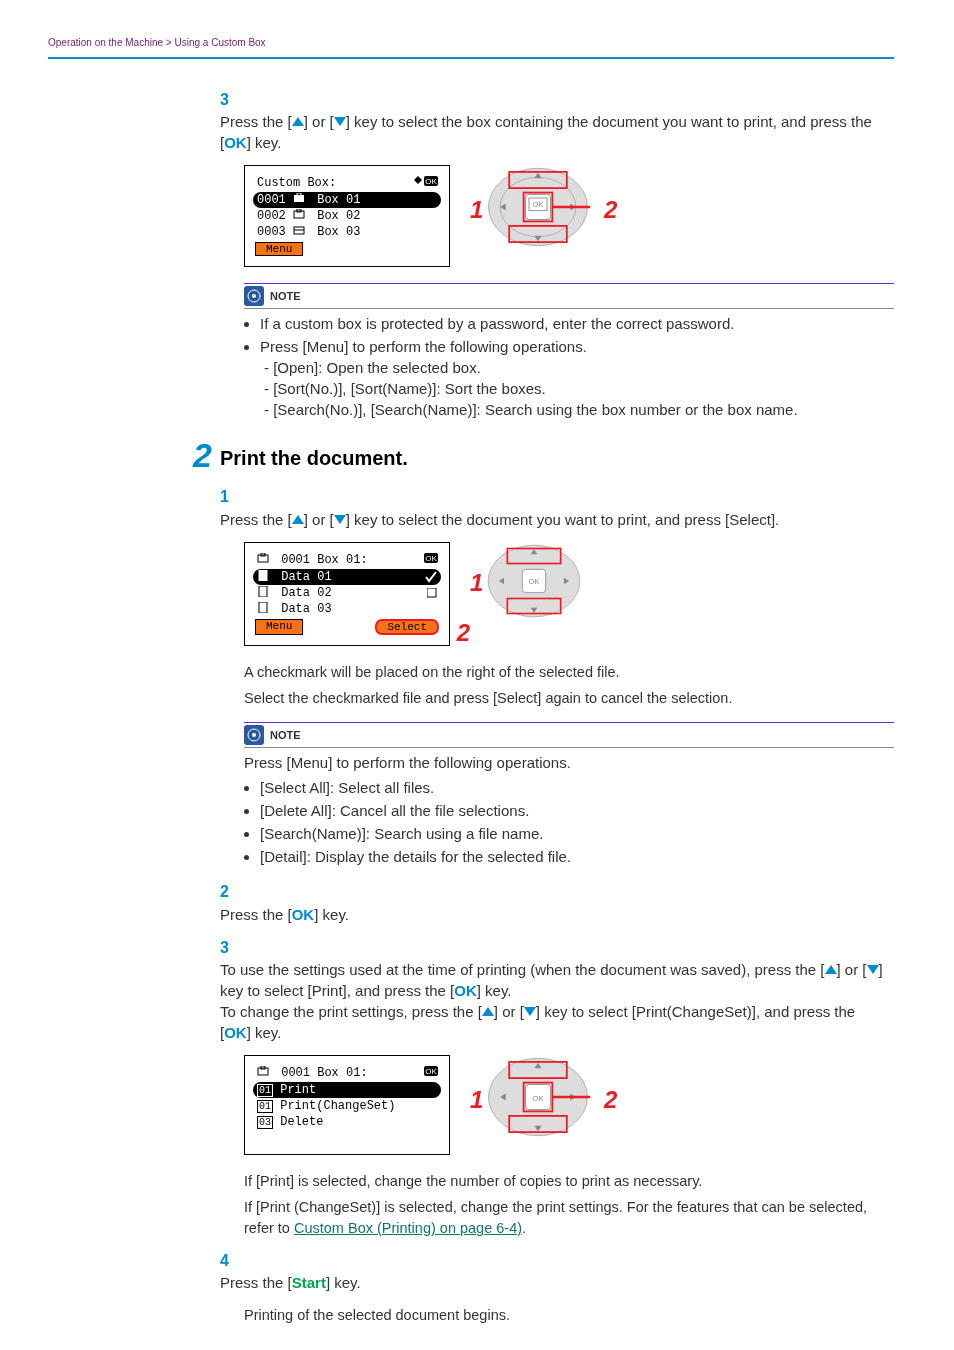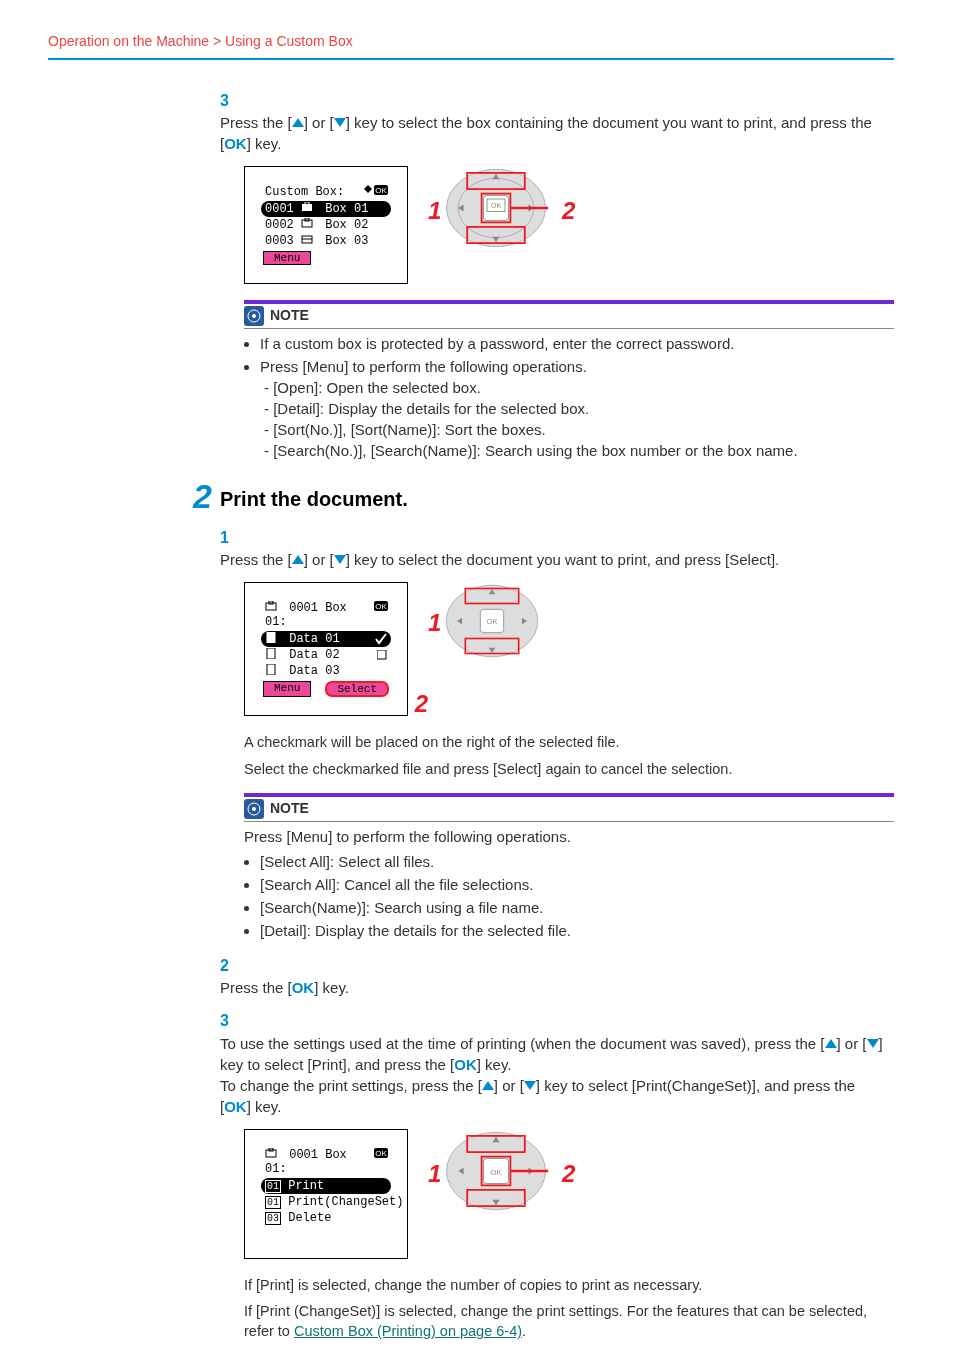--- a/index.html
+++ b/index.html
@@ -1,42 +1,42 @@
 <!DOCTYPE html>
 <html><head>
 <meta charset="utf-8">
 <style>
   * { box-sizing: border-box; }
   html, body { margin: 0; padding: 0; }
   body { width: 954px; font-family: Arial, Helvetica, sans-serif; font-size: 15px; color: #333; line-height: 1.4; }
   .page { padding: 30px 60px 30px 48px; position: relative; }
   .topbar { border-bottom: 2px solid #008bd0; padding-bottom: 6px; margin-bottom: 30px; }
-  .breadcrumb { font-size: 14px; color: #ef4444; }
+  .breadcrumb { font-size: 10px; color: #701a75; }
   .body { margin-left: 172px; }
   .bignum { color: #008bd0; font-weight: 900; font-size: 34px; font-style: italic; display: inline-block; width: 34px; text-align: right; position: absolute; left: 175px; line-height: 1; }
   .substepnum { color: #008bd0; font-weight: 700; font-size: 16px; display:inline-block; width:16px; margin-right:8px; vertical-align:top; }
   .substep { margin-bottom: 12px; }
   .substep-body { display:inline-block; width:670px; vertical-align:top; }
   .key-blue { color:#008bd0; font-weight:700; }
   .tri-up, .tri-down { display:inline-block; width:0; height:0; border-left:6px solid transparent; border-right:6px solid transparent; vertical-align:1px; }
   .tri-up { border-bottom:9px solid #008bd0; }
   .tri-down { border-top:9px solid #008bd0; }
   .lcd-keypad-row { display:flex; gap:34px; align-items:flex-start; margin:10px 0 16px 24px; }
-  .lcd { width:164px; border:1px solid #000; background:#fff; font-family:"Consolas", "Courier New", monospace; font-size:12px; color:#000; padding:16px; }
+  .lcd { width:206px; border:1px solid #000; background:#fff; font-family:"Consolas", "Courier New", monospace; font-size:12px; color:#000; padding:8px; }
   .lcd .lcd-title { padding:2px 28px 2px 4px; position:relative; line-height:14px; }
   .lcd .lcd-line { padding:1px 4px 1px 4px; line-height:14px; position:relative; height:16px;border-radius:8px; }
   .lcd .lcd-line.selected { background:#000; color:#fff; }
   .lcd .softkeys { display:flex; border-top:0; padding:2px 2px; }
-  .softbtn { flex:0 0 auto; border:1px solid #000; padding:0 10px; font-size:11px; line-height:12px; background:#ec4899; color:#000; text-align:center; }
+  .softbtn { flex:0 0 auto; border:1px solid #000; padding:0 10px; font-size:11px; line-height:12px; background:#f97316; color:#000; text-align:center; }
   .lcd-icon-ok { position:absolute; right:3px; top:2px; }
   .dpad-svg { width:108px; height:84px; flex:0 0 auto; }
   .smallicon { display:inline-block; width:14px; height:11px; vertical-align:-1px; margin-right:3px; }
   .sectiontitle { font-family: Arial; font-weight:900; font-size:20px; color:#000; margin: 20px 0 14px 0; }
   .note-box { margin:14px 0 14px 24px; }
-  .note-head { display:flex; align-items:center; gap:6px; font-weight:700; font-size:14px; margin-bottom:4px; border-top:4px solid #6d28d9; border-bottom:1px solid #888; padding:2px 0; }
+  .note-head { display:flex; align-items:center; gap:6px; font-weight:700; font-size:11px; margin-bottom:4px; border-top:1px solid #6d28d9; border-bottom:1px solid #888; padding:2px 0; }
   .note-head svg { width:20px; height:20px; }
   .note-body { font-size:15px; }
   .note-body ul { margin:4px 0; padding-left:16px; }
   .note-body li { list-style:disc; margin:2px 0; }
   .note-body .subdash { margin-left:4px; }
   a.xref { color:#0f766e; text-decoration:underline; }
   .para { margin:6px 0 6px 24px; font-size:14.5px; }
   .pg { text-align:center; font-size:17px; margin-top:40px; }
   .keypad-with-callouts { position:relative; width:200px; }
   .co-num { position:absolute; color:#ed1c24; font-weight:900; font-style:italic; font-size:24px; }
@@ -121,21 +121,20 @@
             <circle cx="10" cy="10" r="6" fill="none" stroke="#fff"></circle>
             <circle cx="10" cy="10" r="2" fill="#fff"></circle>
           </svg>
         <span>NOTE</span>
       </div>
       <div class="note-body">
         <ul>
           <li>If a custom box is protected by a password, enter the correct password.</li>
           <li><span>Press [Menu] to perform the following operations.</span>
             <div class="subdash">- [Open]: Open the selected box.</div>
-            <div class="subdash">- [Detail]: Display the details for the selected box.</div>
             <div class="subdash">- [Sort(No.)], [Sort(Name)]: Sort the boxes.</div>
             <div class="subdash">- [Search(No.)], [Search(Name)]: Search using the box number or the box name.</div>
           </li>
         </ul>
       </div>
     </div>
 
     <div style="position:relative; margin-top:24px;">
       <span class="bignum" style="left:-42px; top:-6px;">2</span>
       <div class="sectiontitle">Print the document.</div>
@@ -221,21 +220,21 @@
             <rect width="20" height="20" rx="3" fill="#2a5a9e"></rect>
             <circle cx="10" cy="10" r="6" fill="none" stroke="#fff"></circle>
             <circle cx="10" cy="10" r="2" fill="#fff"></circle>
           </svg>
         <span>NOTE</span>
       </div>
       <div class="note-body">
         <div>Press [Menu] to perform the following operations.</div>
         <ul>
           <li>[Select All]: Select all files.</li>
-          <li>[Search All]: Cancel all the file selections.</li>
+          <li>[Delete All]: Cancel all the file selections.</li>
           <li>[Search(Name)]: Search using a file name.</li>
           <li>[Detail]: Display the details for the selected file.</li>
         </ul>
       </div>
     </div>
 
     <div class="substep">
       <span class="substepnum">2</span>
       <span class="substep-body">
         <span>Press the [</span><span class="key-blue">OK</span><span>] key.</span>

